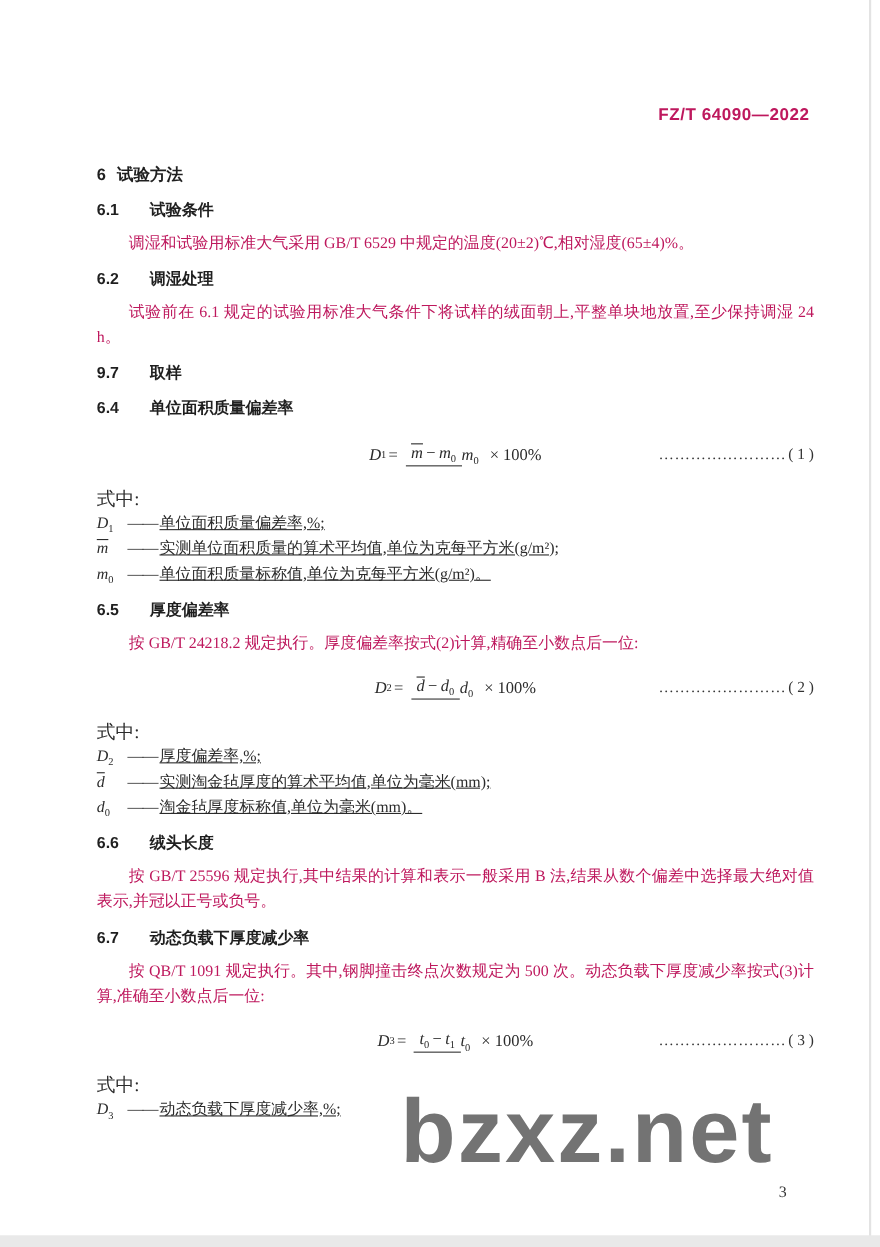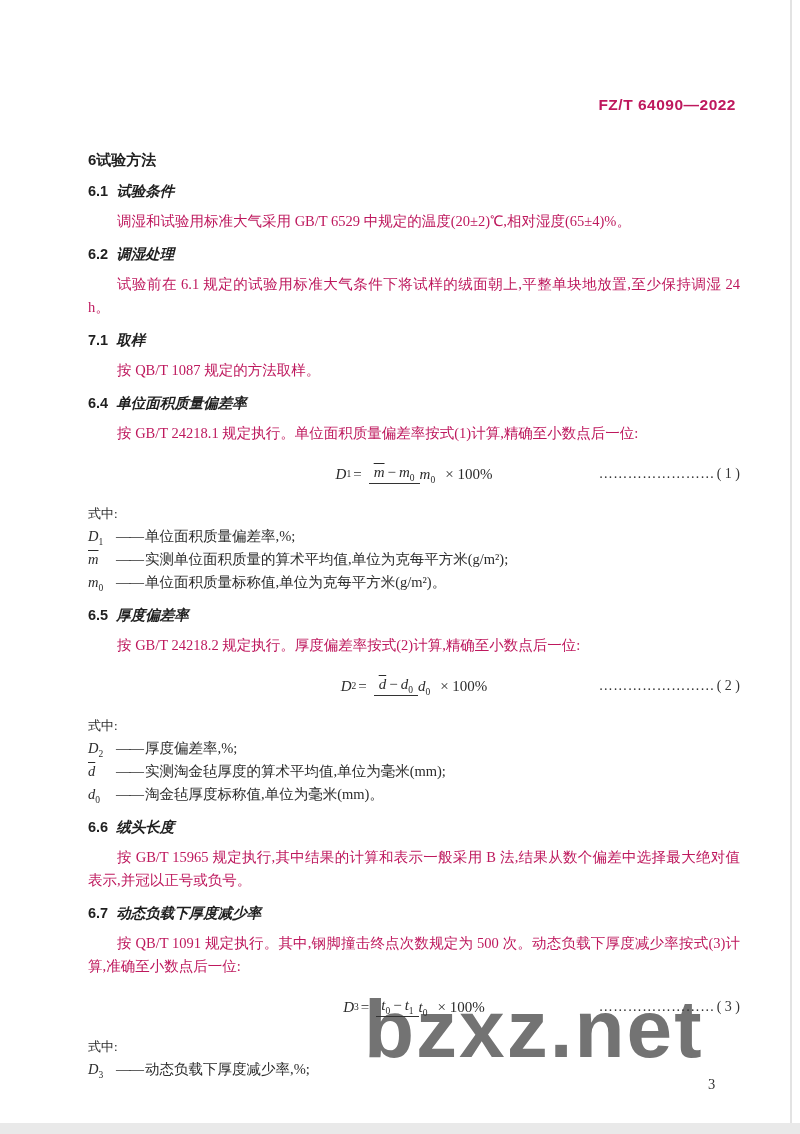--- a/index.html
+++ b/index.html
@@ -38,28 +38,28 @@
     position: absolute; left: 708px; top: 1076px;
     font-size: 14.5px; color: #333; z-index: 1;
   }
   .content {
     position: absolute; left: 88px; top: 150px; width: 652px; z-index: 1;
   }
   .ch-head {
     font-family: "Liberation Sans", sans-serif;
     font-weight: bold; font-size: 15px; line-height: 20px; color: #1f1f1f;
   }
-  .ch-title { margin-left: 0; }
+  .ch-title { margin-left: 10px; }
   .sec { margin-top: 11px; }
   .sec-head {
     font-family: "Liberation Sans", sans-serif;
     font-weight: bold; font-size: 14.5px; line-height: 20px; color: #1f1f1f;
     margin-bottom: 9px;
   }
-  .sec-title { margin-left: 8px; font-style: italic; }
+  .sec-title { margin-left: 28px; }
   .para {
     font-size: 14.5px; line-height: 23px;
     text-align: justify; text-indent: 2em; color: #be185d;
     margin: 0;
   }
   .eq-row {
     position: relative; height: 48px; margin: 5px 0 4px;
     display: flex; align-items: center; justify-content: center;
   }
   .eq-main { display: inline-flex; align-items: center; font-size: 15px; color: #2b2b2b; }
@@ -73,25 +73,25 @@
   .frac .num { padding: 0 5px 2px; border-bottom: 1.4px solid #333; white-space: nowrap; }
   .frac .den { padding-top: 2px; }
   .op { margin: 0 3px; }
   .times { margin-left: 5px; white-space: nowrap; }
   .eq-sign { margin: 0 2px; }
   .eq-label {
     position: absolute; right: 0; top: 50%; transform: translateY(-50%);
     display: flex; align-items: center; font-size: 14px; color: #333; white-space: nowrap;
   }
   .dots { letter-spacing: 0.5px; margin-right: 2px; }
-  .where { font-size: 13px; line-height: 23px; }
+  .where { font-size: 17px; line-height: 23px; }
   .def-line { font-size: 14.5px; line-height: 23px; display: flex; align-items: baseline; justify-content: flex-end; }
   .def-term { min-width: 26px; display: inline-block; }
   .def-dash { margin: 0 2px; letter-spacing: -1px; }
-  .def-desc { flex: 1; }
+  .def-desc { flex: 1; text-decoration: underline; }
 </style>
 </head>
 <body>
 
 <div class="page">
 
   <div class="watermark">bzxz.net</div>
 
   <div class="std-code">FZ/T 64090—2022</div>
 
@@ -110,30 +110,28 @@
 
     <div class="sec">
       <div class="sec-head">
         <span>6.2</span><span class="sec-title">调湿处理</span>
       </div>
       <p class="para">试验前在 6.1 规定的试验用标准大气条件下将试样的绒面朝上,平整单块地放置,至少保持调湿 24 h。</p>
     </div>
 
     <div class="sec">
       <div class="sec-head">
-        <span>7.1</span><span class="sec-title">取样</span>
-      </div>
-      <p class="para">按 QB/T 1087 规定的方法取样。</p>
+        <span>9.7</span><span class="sec-title">取样</span>
+      </div>
     </div>
 
     <div class="sec">
       <div class="sec-head">
         <span>6.4</span><span class="sec-title">单位面积质量偏差率</span>
       </div>
-      <p class="para">按 GB/T 24218.1 规定执行。单位面积质量偏差率按式(1)计算,精确至小数点后一位:</p>
       <div class="eq-row">
         <span class="eq-main">
           <span class="var">D</span>
             <sub>1</sub>
             <span class="eq-sign">=</span>
             <span class="frac">
               <span class="num"><span class="var ol">m</span><sub></sub><span class="op">−</span><span class="var">m</span><sub>0</sub></span>
               <span class="den"><span class="var">m</span><sub>0</sub></span>
             </span>
             <span class="times">× 100%</span>
@@ -197,21 +195,21 @@
         <span class="def-term"><span class="var">d</span><sub>0</sub></span>
           <span class="def-dash">——</span>
           <span class="def-desc">淘金毡厚度标称值,单位为毫米(mm)。</span>
       </div>
     </div>
 
     <div class="sec">
       <div class="sec-head">
         <span>6.6</span><span class="sec-title">绒头长度</span>
       </div>
-      <p class="para">按 GB/T 15965 规定执行,其中结果的计算和表示一般采用 B 法,结果从数个偏差中选择最大绝对值表示,并冠以正号或负号。</p>
+      <p class="para">按 GB/T 25596 规定执行,其中结果的计算和表示一般采用 B 法,结果从数个偏差中选择最大绝对值表示,并冠以正号或负号。</p>
     </div>
 
     <div class="sec">
       <div class="sec-head">
         <span>6.7</span><span class="sec-title">动态负载下厚度减少率</span>
       </div>
       <p class="para">按 QB/T 1091 规定执行。其中,钢脚撞击终点次数规定为 500 次。动态负载下厚度减少率按式(3)计算,准确至小数点后一位:</p>
       <div class="eq-row">
         <span class="eq-main">
           <span class="var">D</span>

